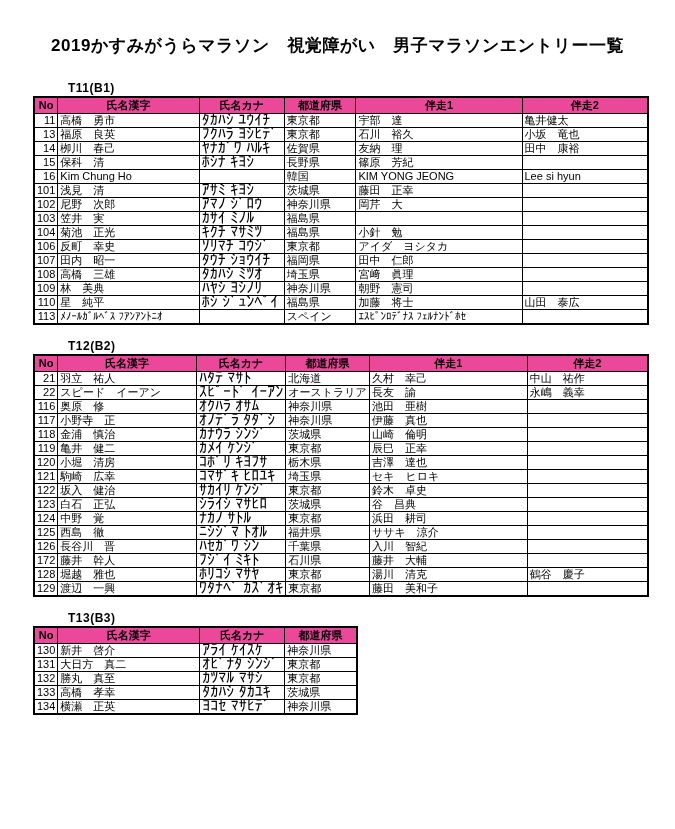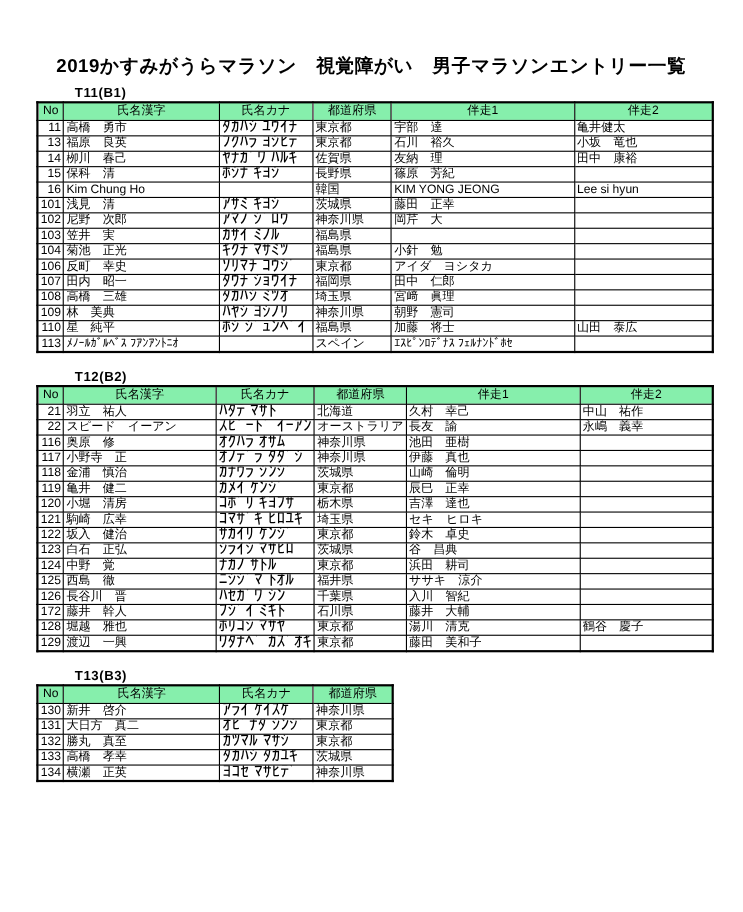--- a/index.html
+++ b/index.html
@@ -12,32 +12,32 @@
     color: #000;
     -webkit-font-smoothing: antialiased;
   }
   .page {
     position: relative;
     width: 675px;
     height: 829px;
     overflow: hidden;
   }
   .doc-title {
-    margin-top: 48px;
+    margin-top: 34px;
     text-align: center;
     font-size: 17px;
     font-weight: bold;
     letter-spacing: 0.5px;
     line-height: 1.4;
   }
   .content {
     margin-left: 33px;
     margin-right: 26px;
   }
-  .table-block { margin-top: 5px; }
+  .table-block { margin-top: 23px; }
   .table-block + .table-block { margin-top: 14px; }
   .table-label {
     margin-left: 35px;
     margin-bottom: 1px;
     font-size: 12px;
     font-weight: bold;
     letter-spacing: 0.5px;
   }
   table.entry-table {
     border-collapse: collapse;
@@ -49,22 +49,22 @@
     border: 1px solid #000;
     font-size: 11px;
     line-height: 12px;
     height: 13px;
     padding: 0 2px;
     overflow: hidden;
     white-space: nowrap;
     vertical-align: middle;
   }
   table.entry-table th {
-    background: #86efac;
-    font-weight: normal;
+    background: #ec4899;
+    font-weight: bold;
     text-align: center;
     padding: 1px 2px;
   }
   table.entry-table td.col-0 { text-align: right; padding-right: 2px; }
   table.entry-table td.col-2 { font-size: 16px; }
   
   .w-no   { width: 23px; }
   .w-kanji{ width: 142px; }
   .w-kana { width: 85px; }
   .w-pref { width: 72px; }

